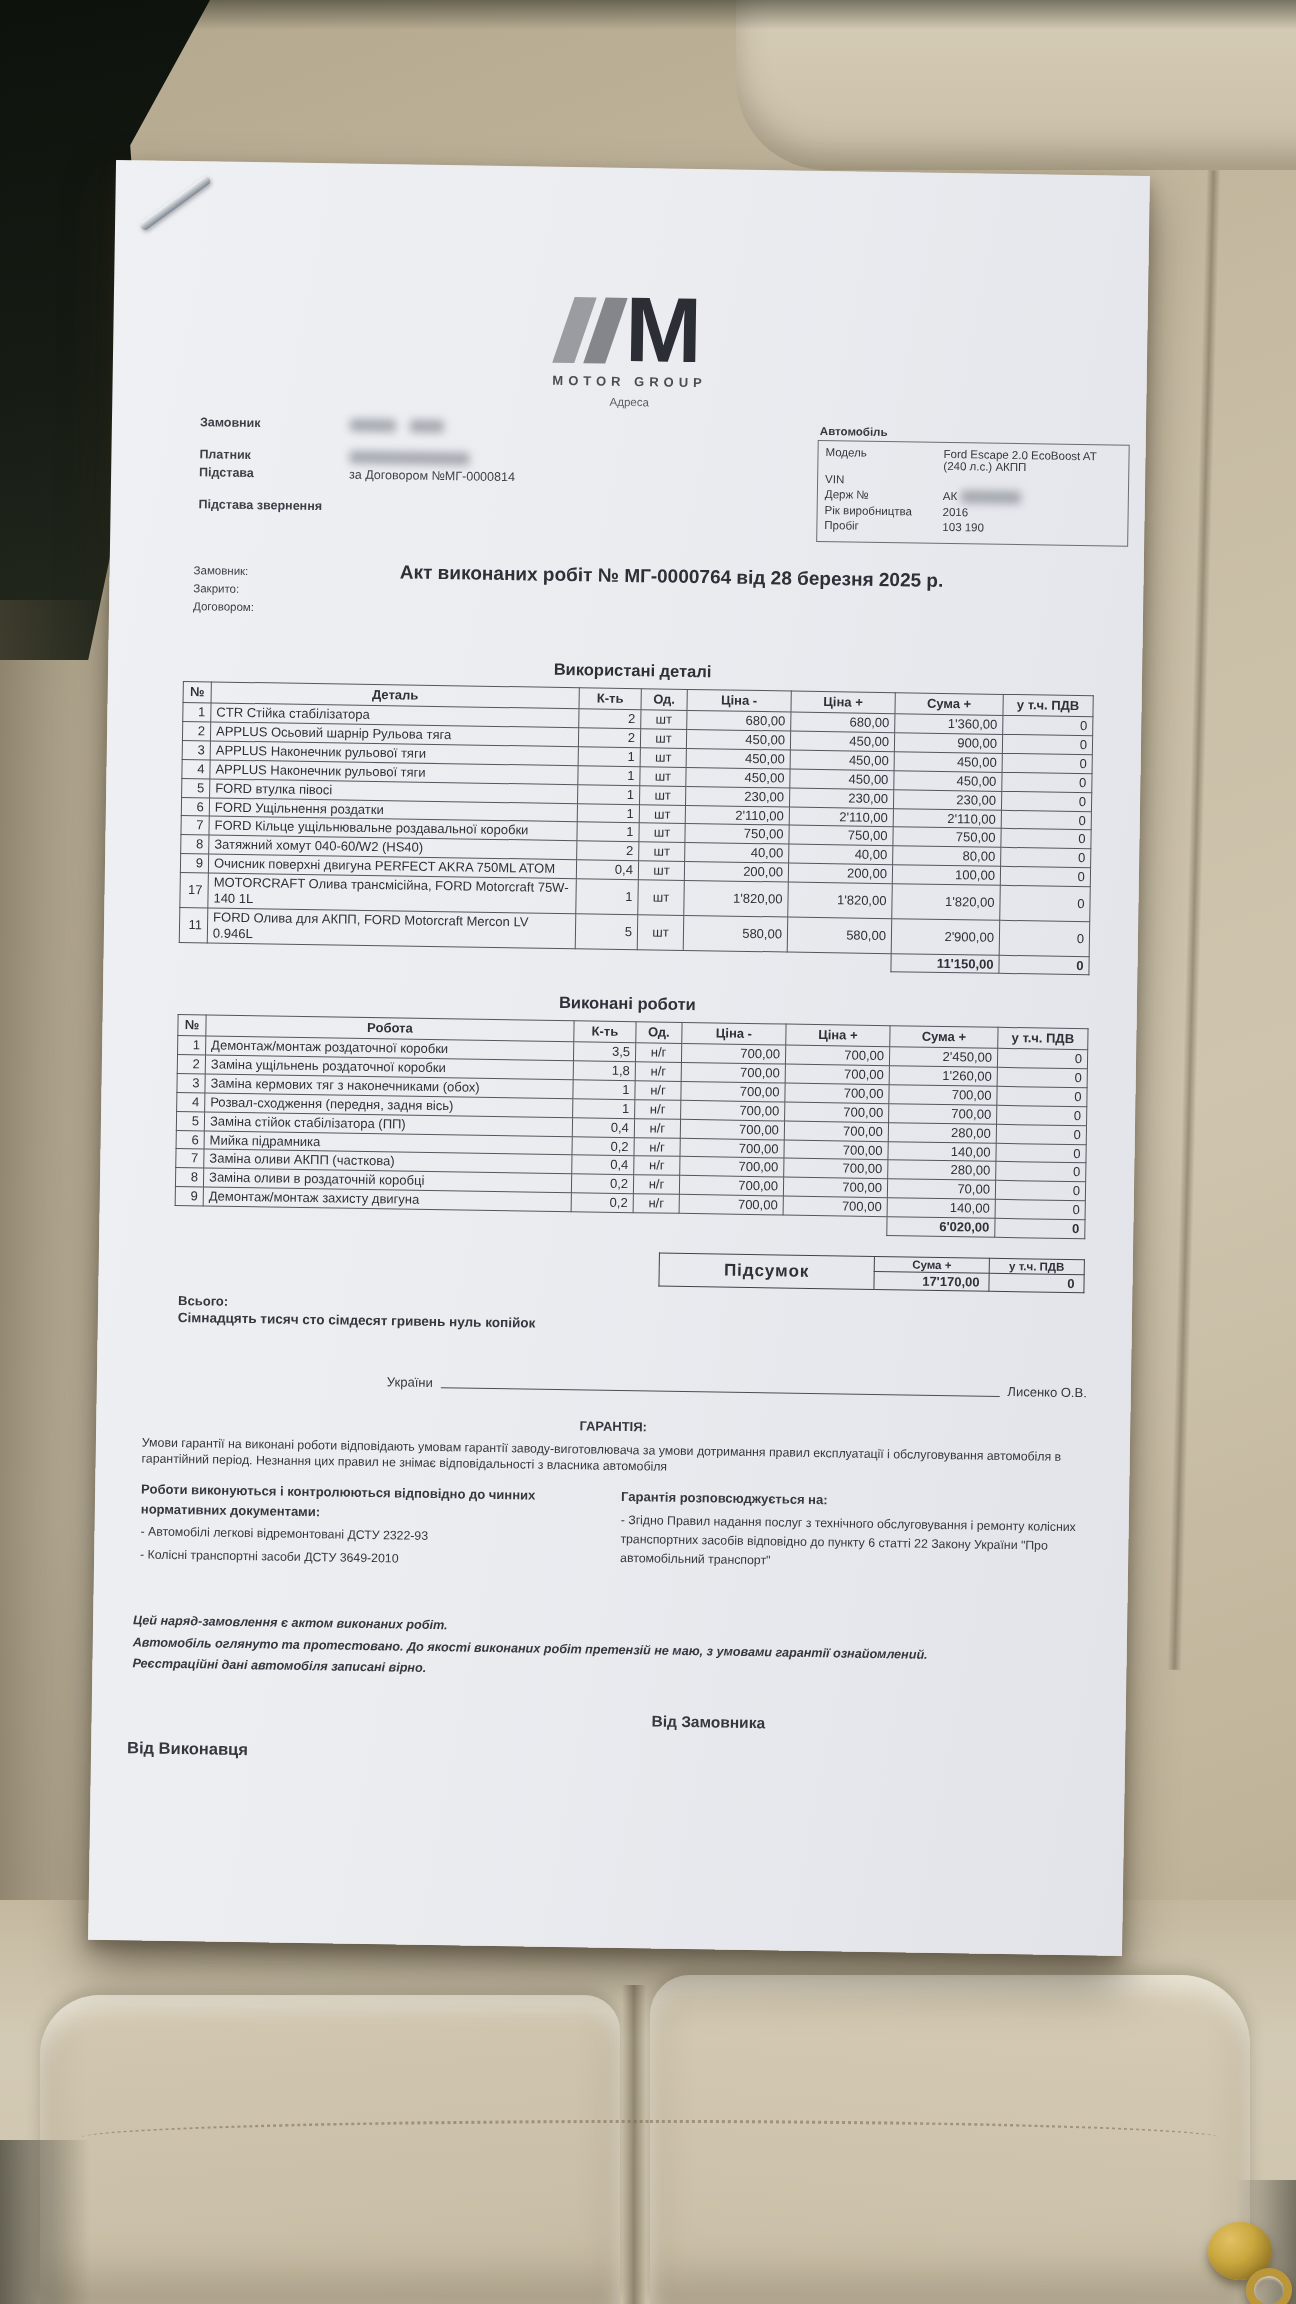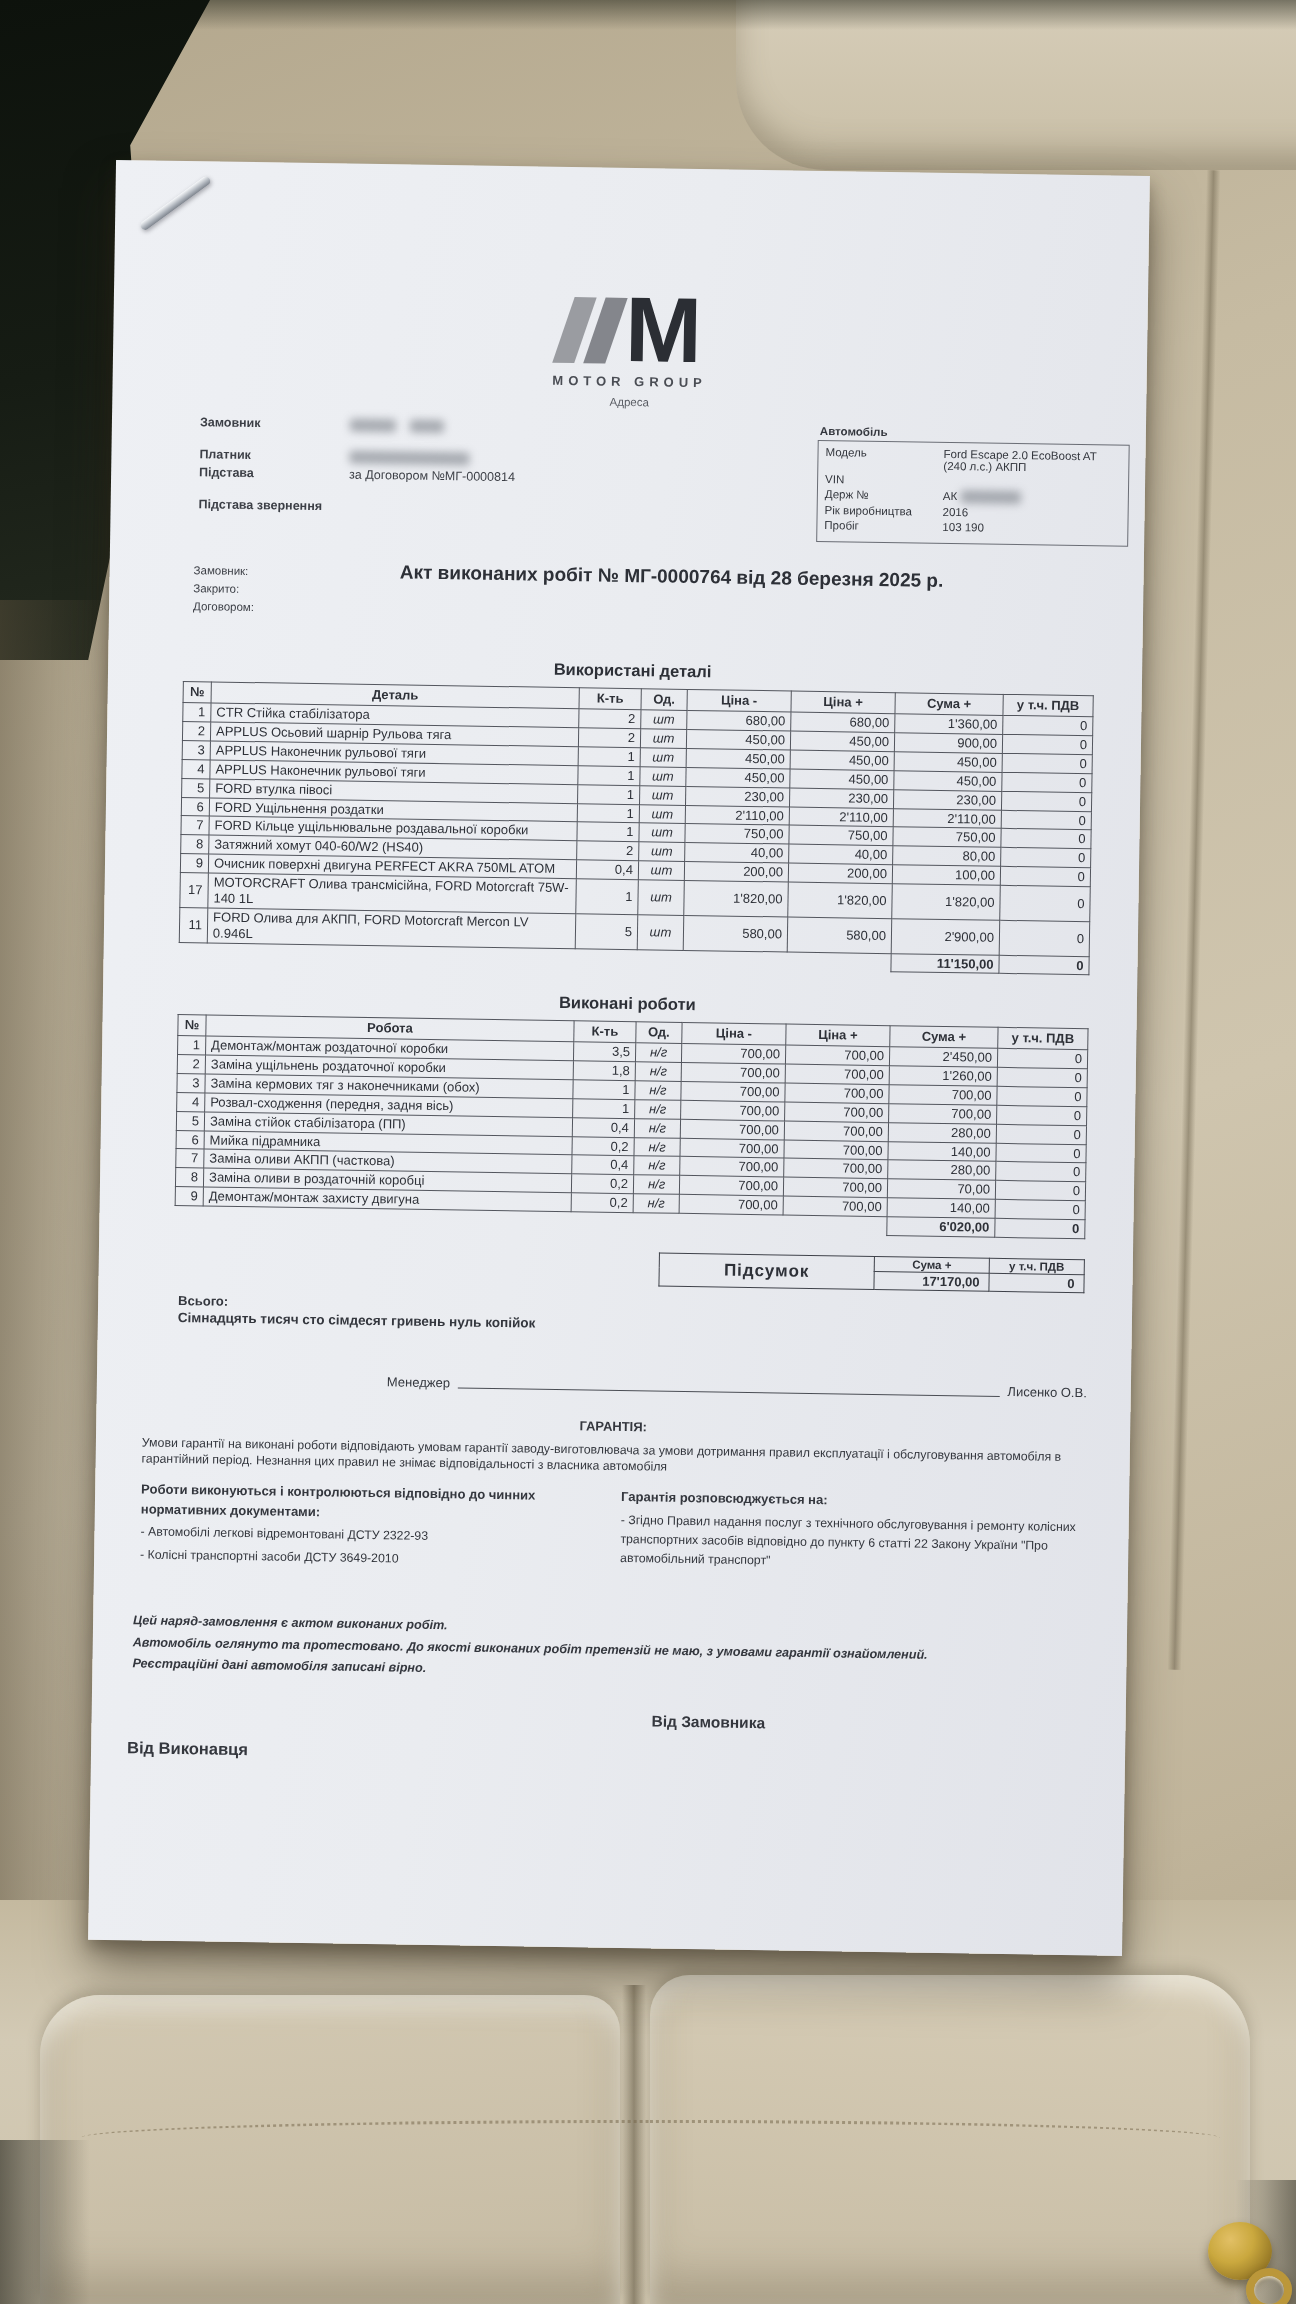--- a/index.html
+++ b/index.html
@@ -83,21 +83,21 @@
   .act-title { margin:0 110px 0 200px; text-align:center; font-size:19px; font-weight:bold; color:#2d3037; }
   
   .section-title { text-align:center; font-size:16.5px; font-weight:bold; margin:26px 60px 8px 75px; color:#2d3037; }
   table.doc { border-collapse:collapse; table-layout:fixed; margin-left:75px; width:910px;
     font-size:13px; color:#2e3138; }
   table.doc th, table.doc td { border:1.2px solid #53565e; padding:1px 5px; line-height:1.22; overflow:hidden; }
   table.doc th { font-weight:bold; text-align:center; padding:2px 3px; }
   td.c-num { text-align:right; }
   td.c-name { text-align:left; }
   td.c-qty { text-align:right; padding-right:7px; }
-  td.c-unit { text-align:center;font-style:italic; }
+  td.c-unit { text-align:center; }
   td.c-price_minus, td.c-price_plus, td.c-sum { text-align:right; padding-right:9px; }
   td.c-vat { text-align:right; padding-right:5px; }
   tr.total-row td.nob { border:none; background:transparent; }
   tr.total-row td { font-weight:bold; }
   
   table.summary { border-collapse:collapse; table-layout:fixed; margin-left:560px; margin-top:20px;
     width:425px; font-size:13px; color:#2e3138; }
   table.summary th, table.summary td { border:1.6px solid #3f424a; padding:1px 6px; }
   .summary-label { font-size:17px; font-weight:bold; text-align:center; letter-spacing:1px; }
   table.summary th { font-size:11.5px; font-weight:bold; text-align:center; }
@@ -498,21 +498,21 @@
       <td class="v">17'170,00</td>
       <td class="v">0</td>
     </tr>
   </tbody>
     </table>
 
   <div class="vsogo">Всього:</div>
   <div class="in-words">Сімнадцять тисяч сто сімдесят гривень нуль копійок</div>
 
   <div class="manager-line">
-    <span>Менеджер</span>
+    <span>України</span>
     <span class="manager-underline"></span>
     <span>Лисенко О.В.</span>
   </div>
 
   <div class="warranty-title">ГАРАНТІЯ:</div>
   <div class="warranty-par">Умови гарантії на виконані роботи відповідають умовам гарантії заводу-виготовлювача за умови дотримання правил експлуатації і обслуговування автомобіля в гарантійний період. Незнання цих правил не знімає відповідальності з власника автомобіля</div>
   <div class="warranty-cols">
     <div class="w-left">
       <div class="w-head">Роботи виконуються і контролюються відповідно до чинних нормативних документами:</div>
       <div class="w-item">- Автомобілі легкові відремонтовані ДСТУ 2322-93</div>

